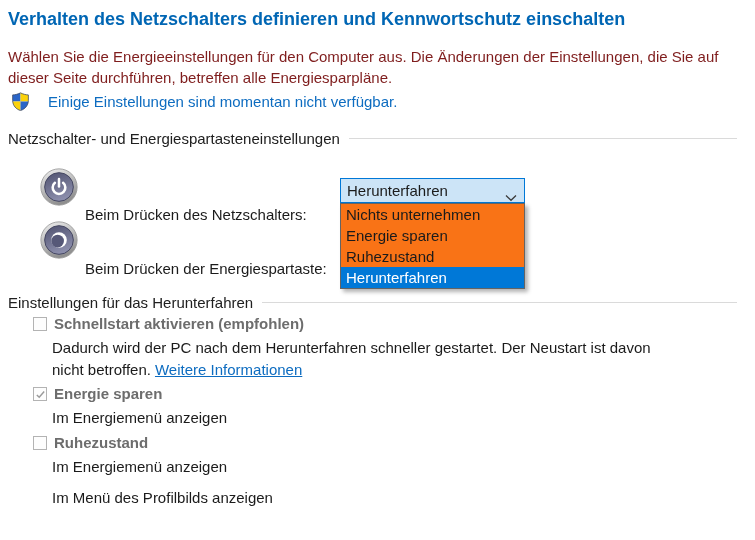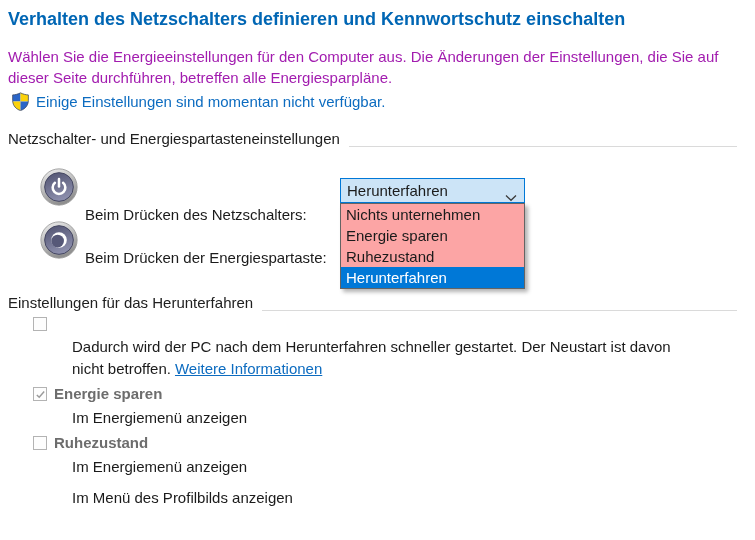--- a/index.html
+++ b/index.html
@@ -8,54 +8,54 @@
 
   .abs { position: absolute; }
 
   .page-title {
     left: 8px; top: 9px;
     font-size: 18px; font-weight: 700; color: #0066b4;
     letter-spacing: 0px; white-space: nowrap;
   }
   .page-desc {
     left: 8px; top: 46px; width: 714px;
-    font-size: 15px; line-height: 21px; color: #a21caf;
+    font-size: 15px; line-height: 21px; color: #7f1d1d;
   }
   .admin-row {
     left: 12px; top: 91px; height: 20px;
-    display: flex; align-items: center; gap: 7px;
+    display: flex; align-items: center; gap: 19px;
   }
   .admin-link {
     font-size: 15px; color: #0d6cc0; text-decoration: none; cursor: pointer;
   }
 
   .section-header {
     left: 8px; width: 729px;
-    display: flex; align-items: flex-end; gap: 9px;
+    display: flex; align-items: center; gap: 9px;
     font-size: 15px; color: #202020; z-index: 1;
   }
   .section-header .rule { flex: 1; border-top: 1px solid #dadada; height: 0; }
   .sh-1 { top: 130px; }
   .sh-2 { top: 294px; }
 
   .btn-icon { width: 38px; height: 38px; }
   .row-label { font-size: 15px; color: #1b1b1b; white-space: nowrap; margin-top: 25px; }
 
   .combobox {
     left: 340px; top: 178px; width: 185px; height: 25px;
     background: #cce4f7; border: 1px solid #0078d7;
     display: flex; align-items: center;
     font-size: 15px; color: #1b1b1b;
     padding-left: 6px; cursor: default; z-index: 4;
   }
   .combobox .chevron { position: absolute; right: 7px; top: 9px; }
 
   .droplist {
     left: 340px; top: 203px; width: 185px;
-    background: #fca5a5; border: 1px solid #646464;
+    background: #f97316; border: 1px solid #646464;
     box-shadow: 3px 3px 4px rgba(0,0,0,0.30);
     z-index: 5;
   }
   .droplist .option {
     height: 21px; line-height: 21px;
     font-size: 15px; color: #1b1b1b;
     padding-left: 5px; white-space: nowrap; overflow: hidden; cursor: default;
   }
   .droplist .option.highlighted { background: #0078d7; color: #ffffff; }
 
@@ -65,21 +65,21 @@
     width: 14px; height: 14px; margin-top: 2px;
     border: 1px solid #b3b3b3; background: #fdfdfd;
     display: inline-flex; align-items: center; justify-content: center;
     flex: none;
   }
   .chk-label {
     margin-left: 7px; font-size: 15px; font-weight: 700; color: #6d6d6d;
     white-space: nowrap;
   }
   .chk-sub {
-    margin-left: 39px; margin-top: 5px;
+    margin-left: 19px; margin-top: 5px;
     font-size: 15px; color: #1b1b1b; line-height: 22px;
   }
   .chk-desc { width: 632px; }
   .inline-link { color: #0d6cc0; text-decoration: underline; cursor: pointer; margin-left: 4px; }
 
   .g1 { top: 315px; }
   .g2 { top: 385px; }
   .g3 { top: 434px; }
   .g4 { top: 482px; }
 </style>
@@ -148,21 +148,21 @@
           <stop offset="0" stop-color="#4f516f"></stop>
             <stop offset="1" stop-color="#8b8dab"></stop>
         </linearGradient>
       </defs>
       <circle cx="18" cy="18" r="17.2" fill="url(#ringB)" stroke="#9a9a9a" stroke-width="0.8"></circle>
       <circle cx="18" cy="18" r="13.6" fill="url(#coreB)" stroke="#42445f" stroke-width="0.9"></circle>
       <circle cx="18" cy="18" r="7.4" fill="#ffffff"></circle>
       <circle cx="16.7" cy="19.0" r="6.0" fill="#565878"></circle>
     </svg>
   </div>
-  <div class="abs row-label" style="left:85px; top:224px;">Beim Drücken der Energiespartaste:</div>
+  <div class="abs row-label" style="left:85px; top:235px;">Beim Drücken der Energiespartaste:</div>
 
   <div class="abs section-header sh-2">
     <span>Einstellungen für das Herunterfahren</span>
     <span class="rule"></span>
   </div>
 
   <div class="abs combobox">
     <span>Herunterfahren</span>
     <span class="chevron">
       <svg width="12" height="8" viewBox="0 0 12 8">
@@ -174,20 +174,21 @@
   <div class="abs droplist">
     <div class="option">Nichts unternehmen</div>
     <div class="option">Energie sparen</div>
     <div class="option">Ruhezustand</div>
     <div class="option highlighted">Herunterfahren</div>
   </div>
 
   <div class="abs chk-group g1">
     <div class="chk-row">
       <span class="checkbox"></span>
+      <span class="chk-label">Schnellstart aktivieren (empfohlen)</span>
     </div>
     <div class="chk-sub chk-desc"><span>Dadurch wird der PC nach dem Herunterfahren schneller gestartet. Der Neustart ist davon nicht betroffen.</span><a class="inline-link">Weitere Informationen</a></div>
   </div>
 
   <div class="abs chk-group g2">
     <div class="chk-row">
       <span class="checkbox">
         <svg width="11" height="11" viewBox="0 0 12 12">
           <polyline points="2,6.5 4.6,9 10,2.8" fill="none" stroke="#9a9a9a" stroke-width="1.6"></polyline>
         </svg>

